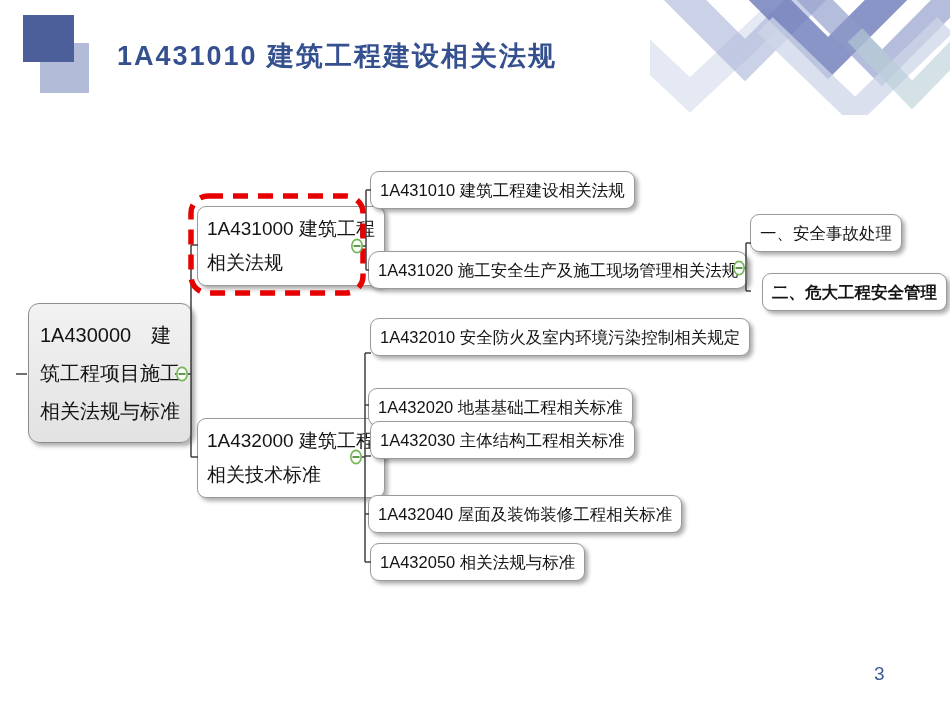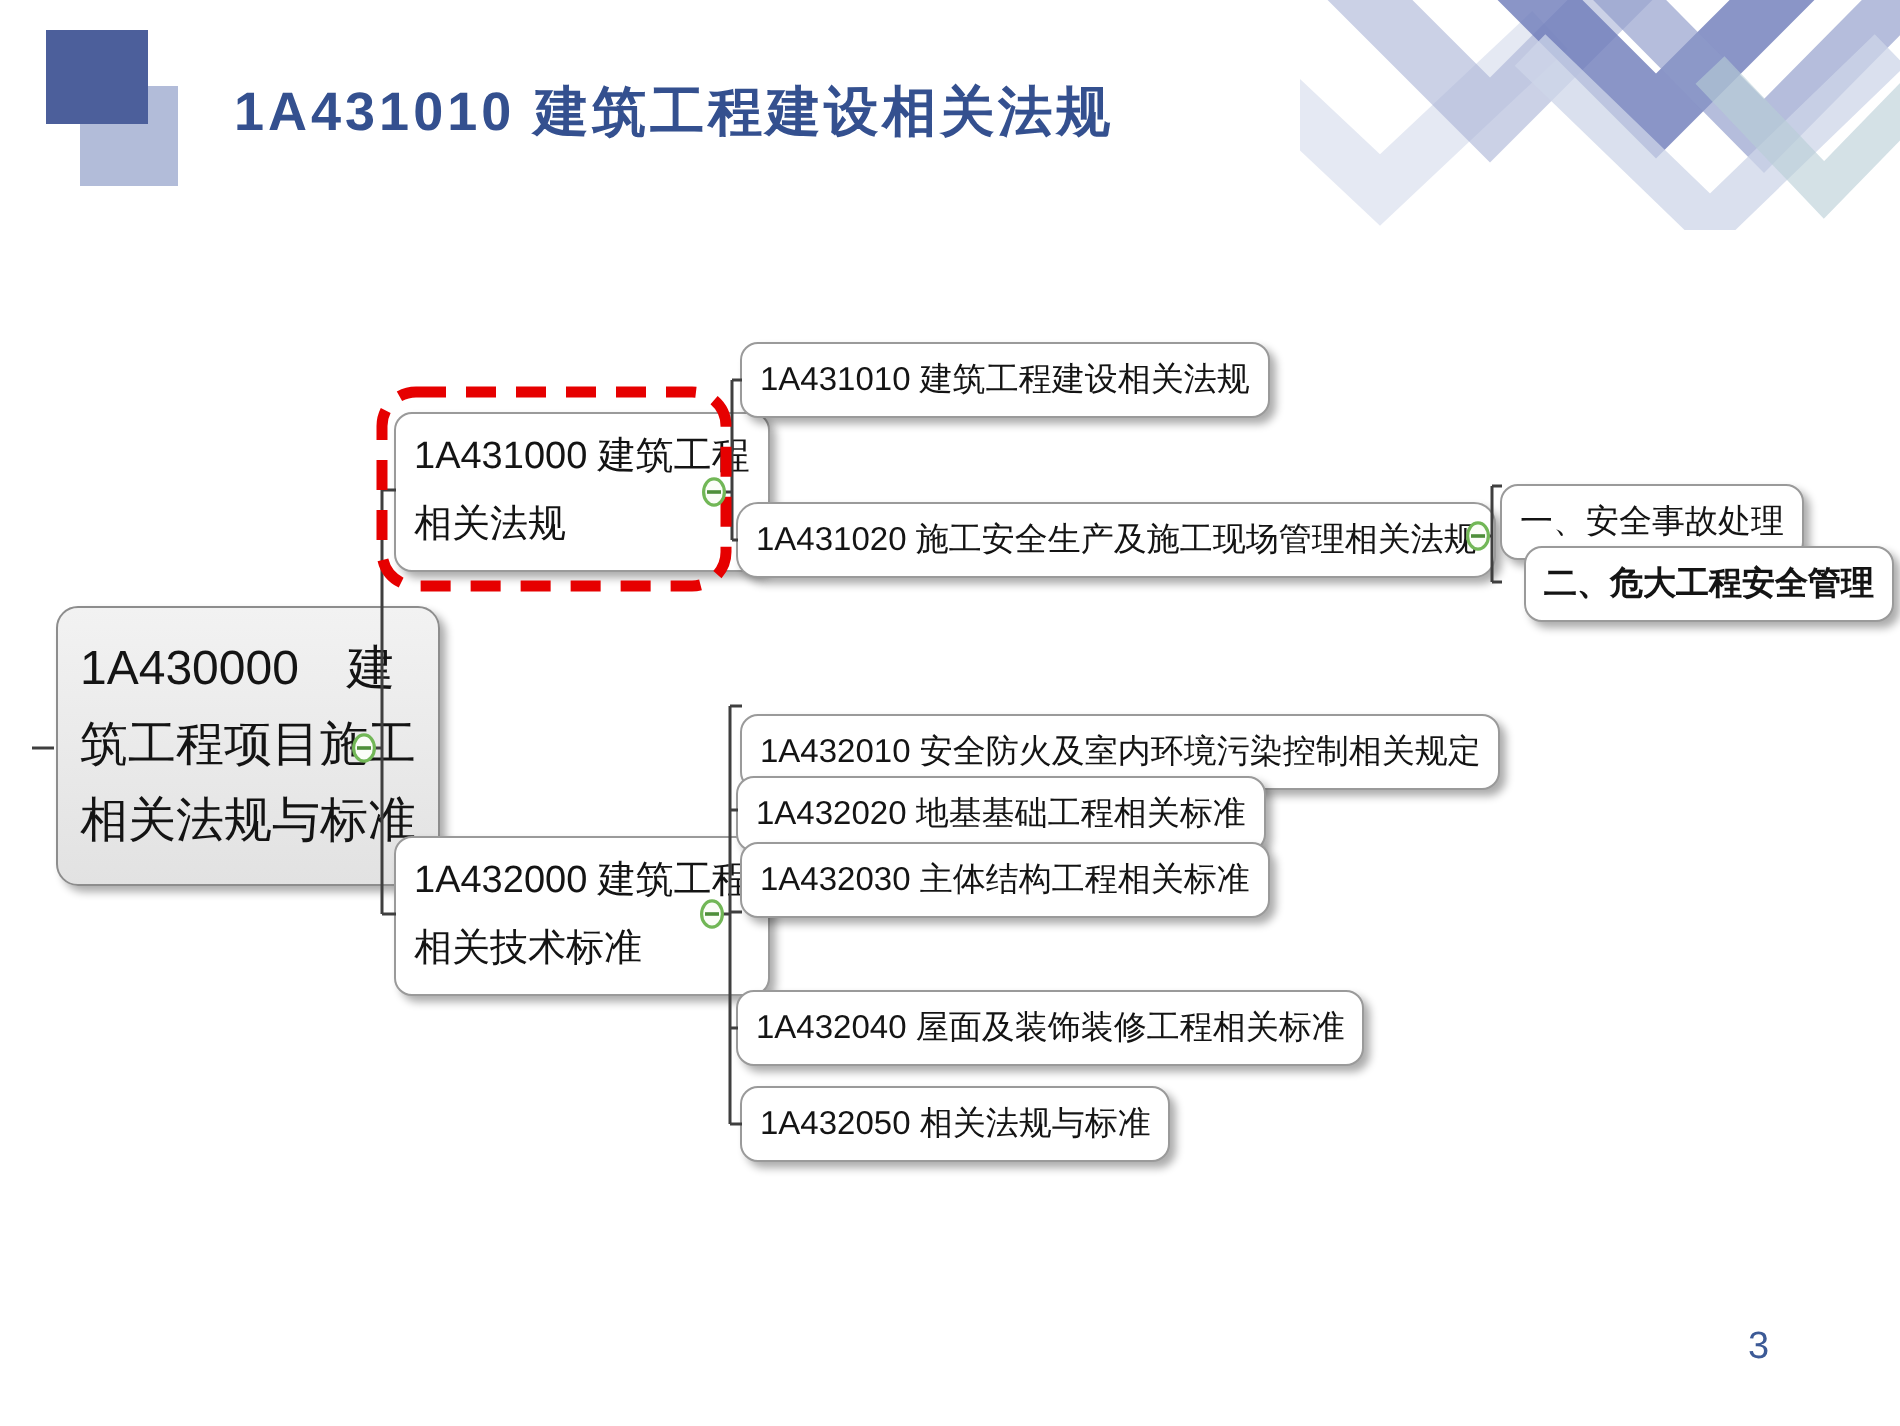--- a/index.html
+++ b/index.html
@@ -21,31 +21,31 @@
   
   .node{
     position:absolute;z-index:1;
     background:#ffffff;border:1.4px solid #9a9a9a;border-radius:9px;
     color:#141414;box-shadow:3px 3px 4px rgba(0,0,0,0.33);
     white-space:pre-line;
   }
   .node.single{white-space:nowrap;font-size:16.5px;line-height:26px;padding:5px 9px;}
   .node.double{font-size:19px;line-height:34px;padding:5px 9px;}
   .node.root{
-    left:28px;top:303px;font-size:24px;line-height:38px;padding:12px 11px;
+    left:28px;top:303px;font-size:20px;line-height:38px;padding:12px 11px;
     background:linear-gradient(#f2f2f2,#e2e2e2);
     border-color:#8d8d8d;border-radius:11px;
   }
   .n431000{left:197px;top:206px;}
   .n432000{left:197px;top:418px;}
   .c431010{left:370px;top:171px;}
   .c431020{left:368px;top:251px;border-radius:11px;}
-  .s1{left:750px;top:242px;font-size:16.5px;}
+  .s1{left:750px;top:214px;font-size:16.5px;}
   .s2{left:762px;top:273px;font-size:16.5px;font-weight:bold;}
-  .c432010{left:370px;top:357px;}
+  .c432010{left:370px;top:318px;}
   .c432020{left:368px;top:388px;text-align:center;}
   .c432030{left:370px;top:421px;}
   .c432040{left:368px;top:495px;}
   .c432050{left:370px;top:543px;}
   
   .overlay{position:absolute;left:0;top:0;width:950px;height:713px;z-index:2;pointer-events:none;}
   
   .page-num{position:absolute;left:874px;top:663px;font-size:19px;color:#3c5a96;}
 </style>
 </head>

